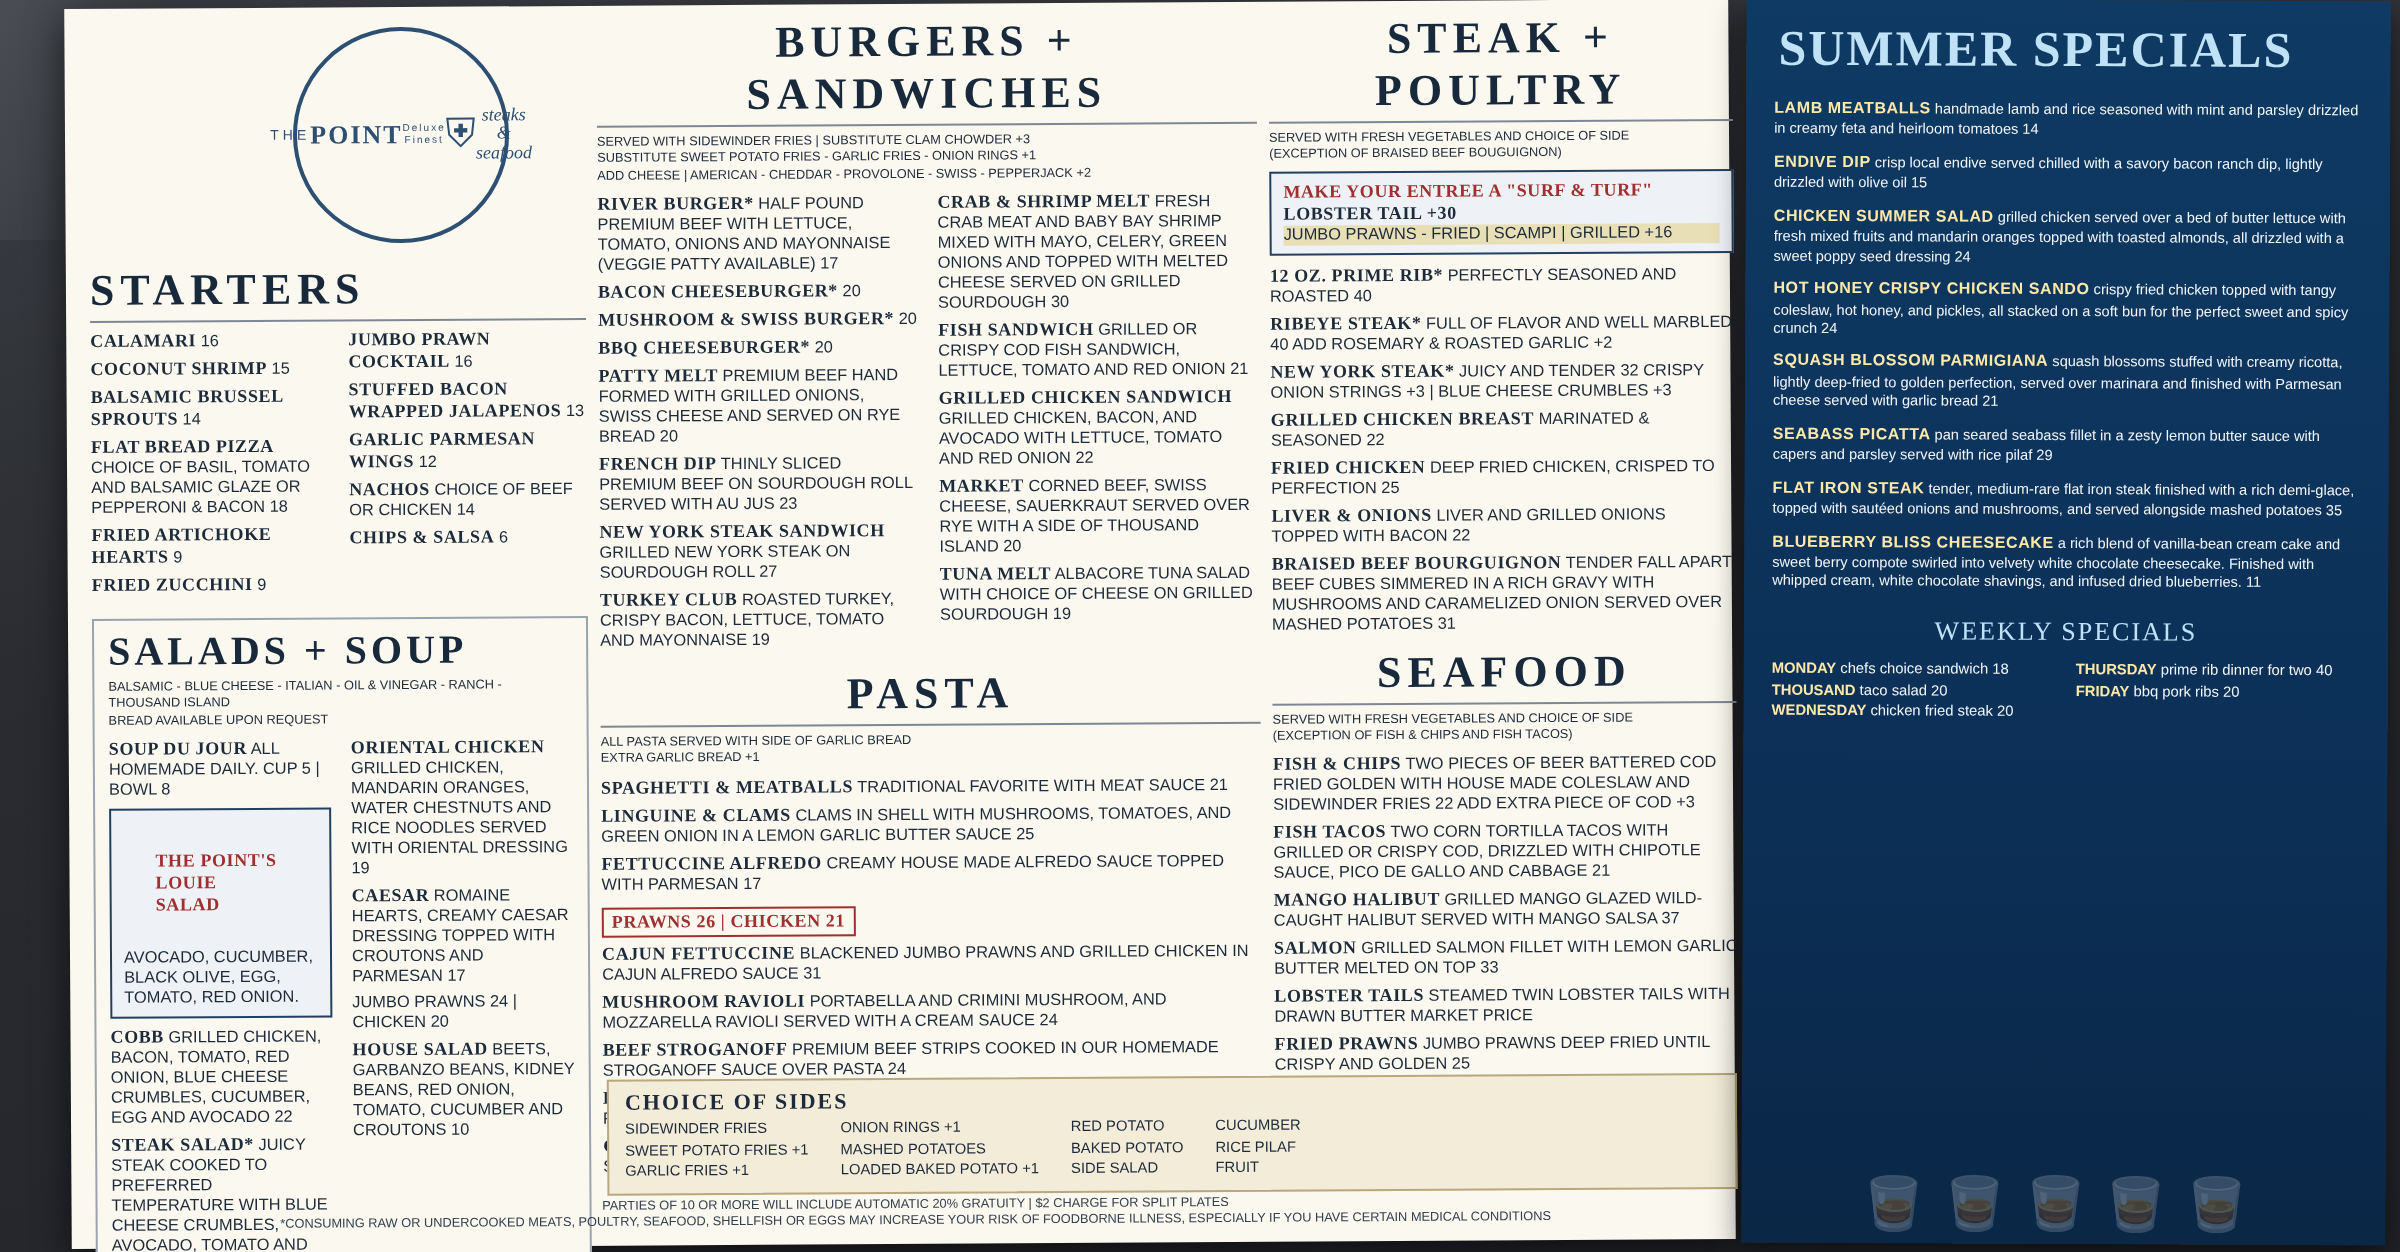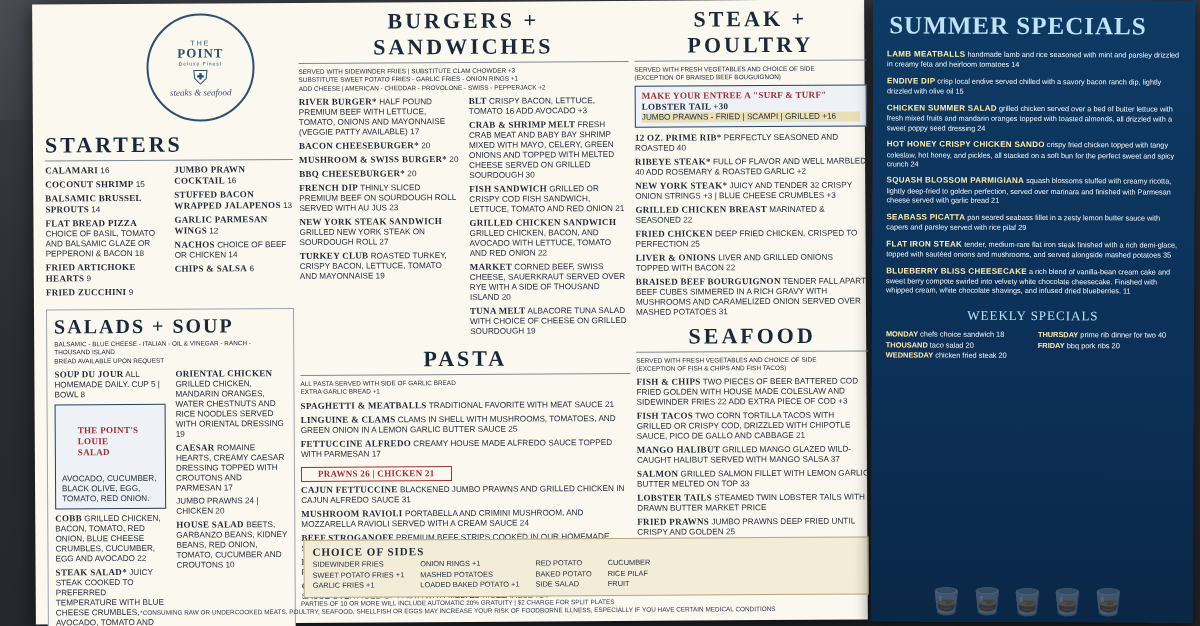--- a/index.html
+++ b/index.html
@@ -38,21 +38,21 @@
   #col-mid{ left:258px; top:0px; width:330px; }
   #col-right{ left:594px; top:0px; width:232px; }
 
   
   .logo-wrap{
     position:absolute; left:106px; top:4px; width:112px; height:112px;
   }
   .logo-circle{
     width:108px; height:108px; border-radius:50%;
     border:2px solid #2d4f72;
-    display:flex; flex-direction:column; align-items:center; justify-content:center;
+    display:flex; flex-direction:row; align-items:center; justify-content:center;
     color:#2d4f72; text-align:center; line-height:1.05;
   }
   .logo-the{ font-size:7px; letter-spacing:2px; margin-top:2px;}
   .logo-point{ font-family:"Liberation Serif", serif; font-size:13px; font-weight:bold; letter-spacing:1px;}
   .logo-deluxe{ font-size:5px; letter-spacing:1px; margin-top:1px;}
   .logo-ship{ font-size:20px; line-height:1; margin:1px 0;}
   .logo-sub{ font-family:"Liberation Serif", serif; font-size:9px; font-style:italic;}
 
   .sec-title{
     font-family:"Liberation Serif", serif;
@@ -180,44 +180,44 @@
     <div class="tiny">SERVED WITH SIDEWINDER FRIES | SUBSTITUTE CLAM CHOWDER +3</div>
     <div class="tiny">SUBSTITUTE SWEET POTATO FRIES - GARLIC FRIES - ONION RINGS +1</div>
     <div class="tiny" style="margin-bottom:4px">ADD CHEESE | AMERICAN - CHEDDAR - PROVOLONE - SWISS - PEPPERJACK +2</div>
 
     <div class="two-col">
       <div>
         <div class="itm"><b>RIVER BURGER*</b> <span class="d">HALF POUND PREMIUM BEEF WITH LETTUCE, TOMATO, ONIONS AND MAYONNAISE (VEGGIE PATTY AVAILABLE) 17</span></div>
         <div class="itm"><b>BACON CHEESEBURGER*</b> <span class="d">20</span></div>
         <div class="itm"><b>MUSHROOM &amp; SWISS BURGER*</b> <span class="d">20</span></div>
         <div class="itm"><b>BBQ CHEESEBURGER*</b> <span class="d">20</span></div>
+        <div class="itm"><b>PATTY MELT</b> <span class="d">PREMIUM BEEF HAND FORMED WITH GRILLED ONIONS, SWISS CHEESE AND SERVED ON RYE BREAD 20</span></div>
         <div class="itm"><b>FRENCH DIP</b> <span class="d">THINLY SLICED PREMIUM BEEF ON SOURDOUGH ROLL SERVED WITH AU JUS 23</span></div>
         <div class="itm"><b>NEW YORK STEAK SANDWICH</b> <span class="d">GRILLED NEW YORK STEAK ON SOURDOUGH ROLL 27</span></div>
         <div class="itm"><b>TURKEY CLUB</b> <span class="d">ROASTED TURKEY, CRISPY BACON, LETTUCE, TOMATO AND MAYONNAISE 19</span></div>
       </div>
       <div>
-        <div class="itm"><b>BLT</b> <span class="d">CRISPY BACON, LETTUCE, TOMATO 16 ADD AVOCADO +3</span></div>
         <div class="itm"><b>CRAB &amp; SHRIMP MELT</b> <span class="d">FRESH CRAB MEAT AND BABY BAY SHRIMP MIXED WITH MAYO, CELERY, GREEN ONIONS AND TOPPED WITH MELTED CHEESE SERVED ON GRILLED SOURDOUGH 30</span></div>
         <div class="itm"><b>FISH SANDWICH</b> <span class="d">GRILLED OR CRISPY COD FISH SANDWICH, LETTUCE, TOMATO AND RED ONION 21</span></div>
         <div class="itm"><b>GRILLED CHICKEN SANDWICH</b> <span class="d">GRILLED CHICKEN, BACON, AND AVOCADO WITH LETTUCE, TOMATO AND RED ONION 22</span></div>
         <div class="itm"><b>MARKET</b> <span class="d">CORNED BEEF, SWISS CHEESE, SAUERKRAUT SERVED OVER RYE WITH A SIDE OF THOUSAND ISLAND 20</span></div>
         <div class="itm"><b>TUNA MELT</b> <span class="d">ALBACORE TUNA SALAD WITH CHOICE OF CHEESE ON GRILLED SOURDOUGH 19</span></div>
       </div>
     </div>
 
     <div style="margin-top:6px">
       <div class="sec-title big" style="text-align:center">PASTA</div>
       <div class="rule"></div>
       <div class="tiny">ALL PASTA SERVED WITH SIDE OF GARLIC BREAD</div>
       <div class="tiny" style="margin-bottom:4px">EXTRA GARLIC BREAD +1</div>
 
       <div class="itm"><b>SPAGHETTI &amp; MEATBALLS</b> <span class="d">TRADITIONAL FAVORITE WITH MEAT SAUCE 21</span></div>
       <div class="itm"><b>LINGUINE &amp; CLAMS</b> <span class="d">CLAMS IN SHELL WITH MUSHROOMS, TOMATOES, AND GREEN ONION IN A LEMON GARLIC BUTTER SAUCE 25</span></div>
       <div class="itm"><b>FETTUCCINE ALFREDO</b> <span class="d">CREAMY HOUSE MADE ALFREDO SAUCE TOPPED WITH PARMESAN 17</span></div>
-      <div class="itm" style="display:inline-block;border:1px solid #a03030;padding:1px 16px;margin-bottom:3px"><b style="color:#a03030">PRAWNS 26 | CHICKEN 21</b></div>
+      <div class="itm" style="display:inline-block;border:1px solid #a03030;padding:1px 4px;margin-bottom:3px"><b style="color:#a03030">PRAWNS 26 | CHICKEN 21</b></div>
       <div class="itm"><b>CAJUN FETTUCCINE</b> <span class="d">BLACKENED JUMBO PRAWNS AND GRILLED CHICKEN IN CAJUN ALFREDO SAUCE 31</span></div>
       <div class="itm"><b>MUSHROOM RAVIOLI</b> <span class="d">PORTABELLA AND CRIMINI MUSHROOM, AND MOZZARELLA RAVIOLI SERVED WITH A CREAM SAUCE 24</span></div>
       <div class="itm"><b>BEEF STROGANOFF</b> <span class="d">PREMIUM BEEF STRIPS COOKED IN OUR HOMEMADE STROGANOFF SAUCE OVER PASTA 24</span></div>
       <div class="itm"><b>LINGUINE PESTO</b> <span class="d">CREAMY HOUSEMADE ALFREDO SAUCE BLENDED WITH PESTO TOPPED WITH PARMESAN 18 PRAWNS 26 | CHICKEN 22</span></div>
       <div class="itm"><b>CHICKEN PARMESAN</b> <span class="d">LIGHTLY BREADED CHICKEN BREAST WITH MARINARA SAUCE OVER A BED OF PASTA WITH MELTED MOZZARELLA 24</span></div>
     </div>
   </div>
 
   <div class="col" id="col-right">
     <div class="sec-title big" style="text-align:center">STEAK + POULTRY</div>

